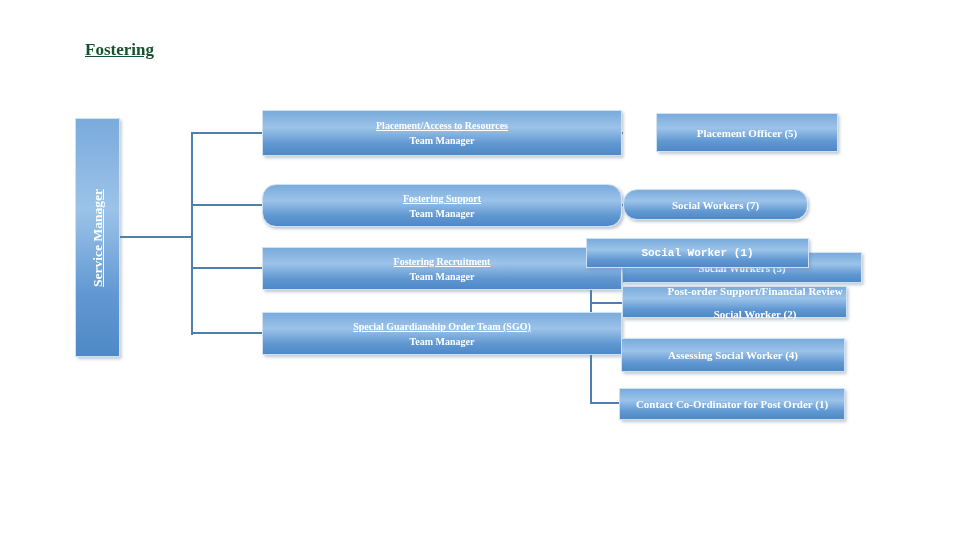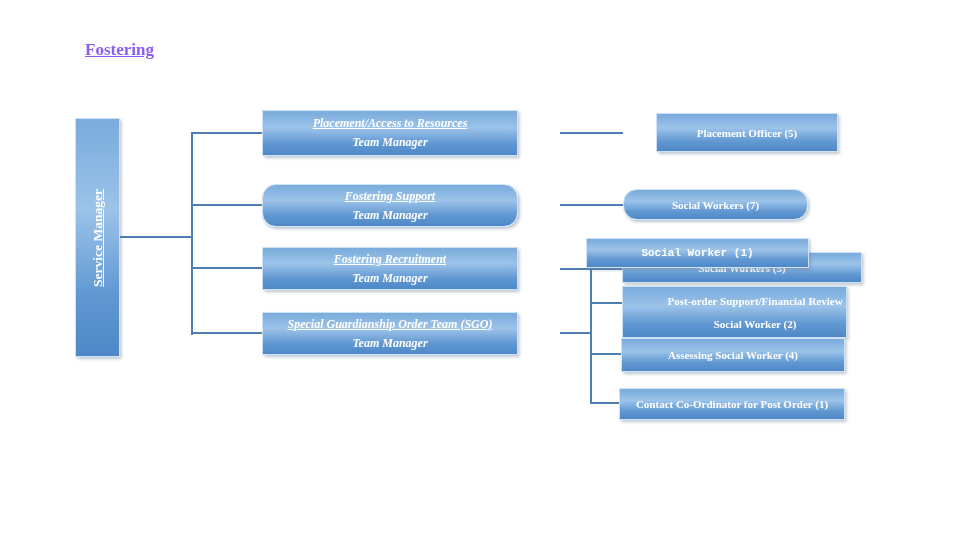--- a/index.html
+++ b/index.html
@@ -2,32 +2,32 @@
 <html><head>
 <meta charset="utf-8">
 <style>
   html,body { margin:0; padding:0; background:#ffffff; }
   .canvas {
     position:relative; width:960px; height:540px; background:#ffffff;
     font-family:"Liberation Serif", serif; overflow:hidden;
   }
   .slide-title {
     position:absolute; left:85px; top:40px;
-    font-size:17px; font-weight:bold; color:#8b5cf6;
+    font-size:17px; font-weight:bold; color:#14532d;
     text-decoration:underline;
   }
   .box {
     position:absolute; color:#fff; font-weight:bold; text-align:center;
     display:flex; flex-direction:column; align-items:center; justify-content:center;
     background:linear-gradient(180deg,#79abdc 0%,#9cc3e9 38%,#6198d2 74%,#4e88c7 100%);
     border:1px solid #cfe2f3;
     box-shadow:1.5px 2px 3px rgba(110,130,155,0.45);
     box-sizing:border-box;
   }
-  .team-box { left:262px; width:256px; font-size:12px; z-index:3;font-style:italic; }
+  .team-box { left:262px; width:360px; font-size:10px; z-index:3; }
   .team-box .t1 { text-decoration:underline; }
   .team-box .t2 { margin-top:4px; }
   .staff-box { font-size:11px; z-index:3; }
   .staff-box .t2 { margin-top:11px; }
   .root-box { left:75px; top:118px; width:45px; height:239px; z-index:3; }
   .vtext {
     transform:rotate(-90deg); white-space:nowrap;
     font-size:13.5px; font-weight:bold; text-decoration:underline;
   }
   .conn { position:absolute; background:#4e7fb0; z-index:1; }
@@ -84,21 +84,21 @@
     <div>Social Workers (7)</div>
   </div>
 
   <div class="box staff-box" style="left:622px; top:252px; width:240px; height:31px; z-index:2;">
     <div>Social Workers (5)</div>
   </div>
   <div class="box staff-box" style="left:586px; top:238px; width:223px; height:30px; z-index:4;font-family:Liberation Mono, monospace;">
     <div>Social Worker (1)</div>
   </div>
 
-  <div class="box staff-box" style="left:622px; top:286px; width:225px; height:52px;padding-left:41px;">
+  <div class="box staff-box" style="left:622px; top:286px; width:225px; height:32px;padding-left:41px;">
     <div>Post-order Support/Financial Review</div>
     <div class="t2">Social Worker (2)</div>
   </div>
   <div class="box staff-box" style="left:621px; top:338px; width:224px; height:34px;">
     <div>Assessing Social Worker (4)</div>
   </div>
   <div class="box staff-box" style="left:619px; top:388px; width:226px; height:32px;">
     <div>Contact Co-Ordinator for Post Order (1)</div>
   </div>
 

